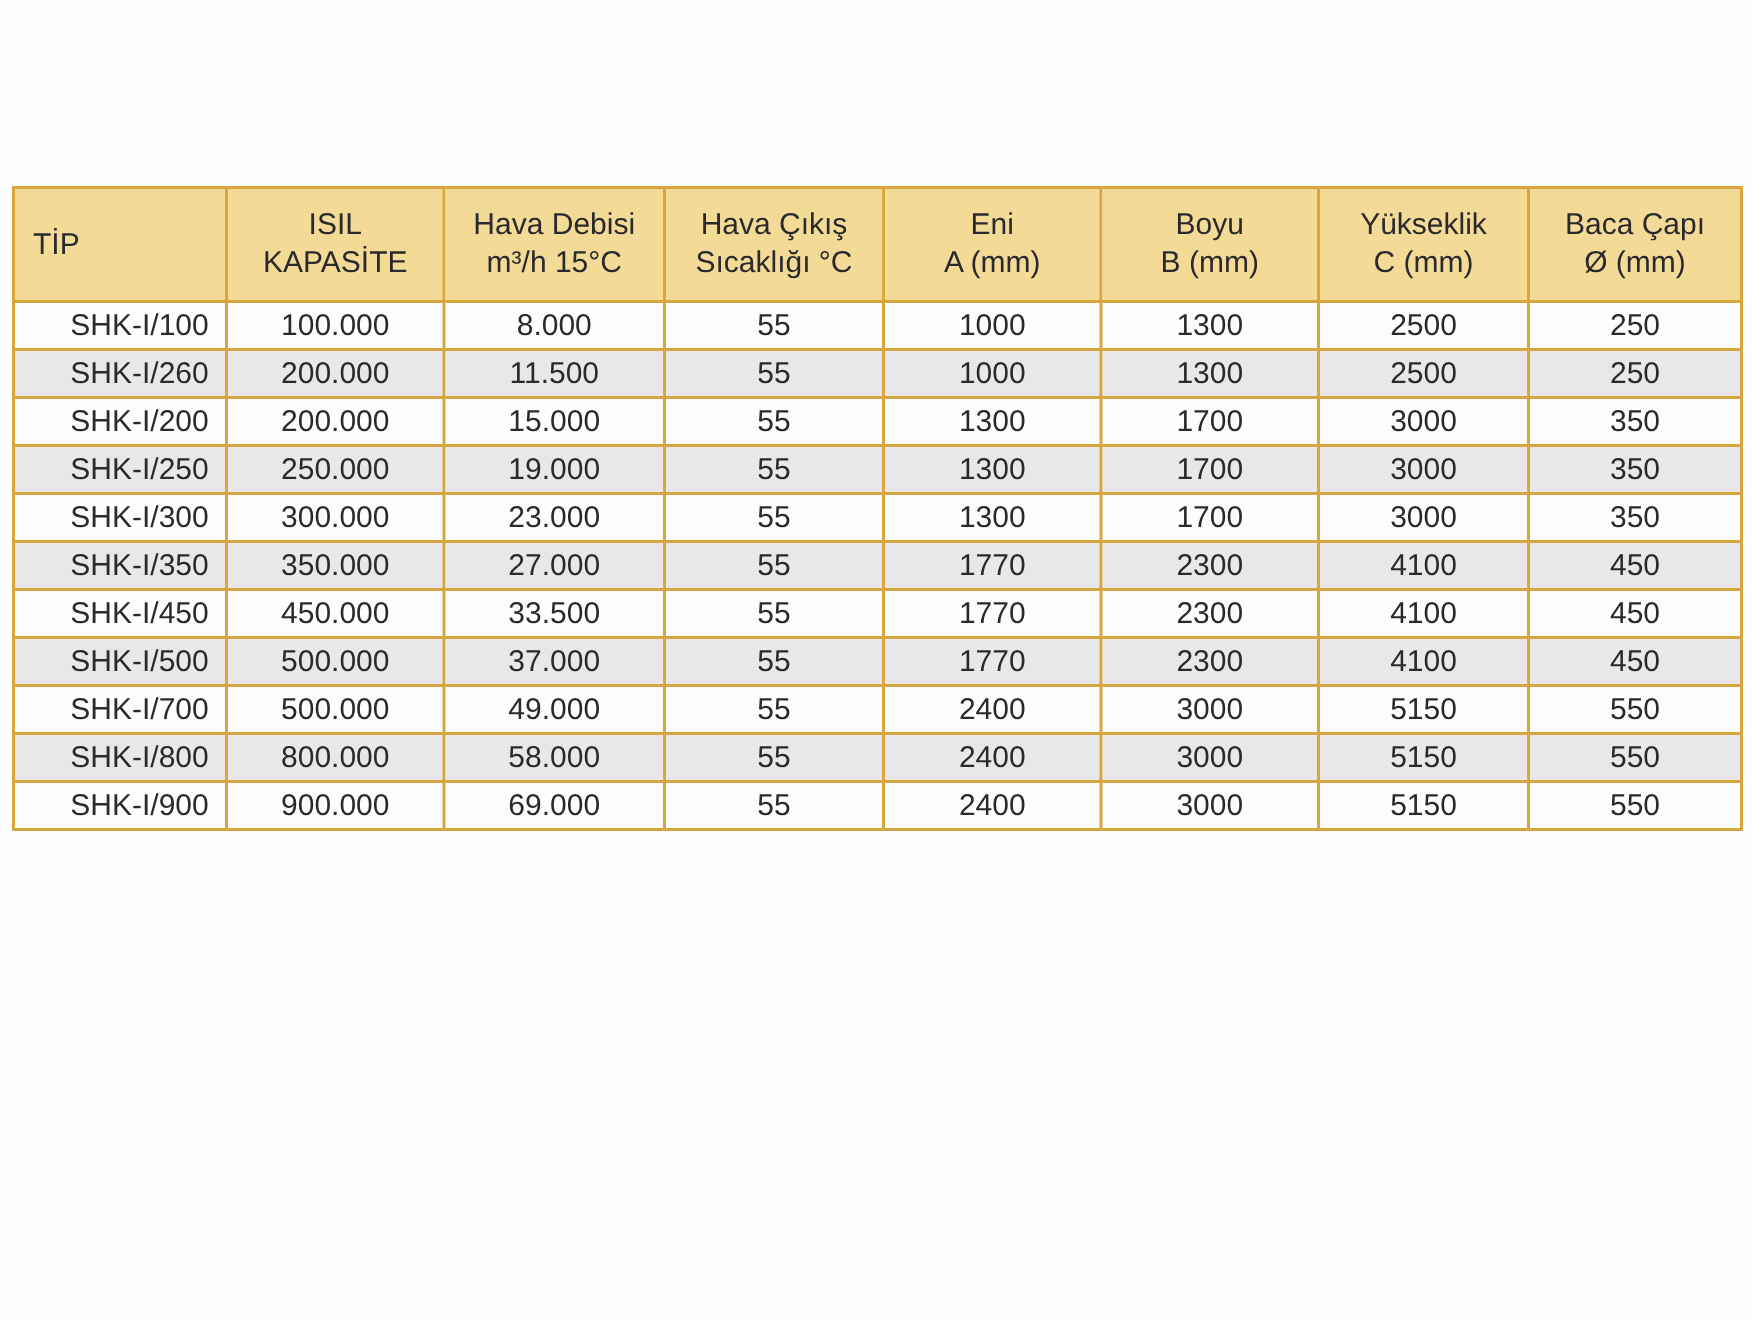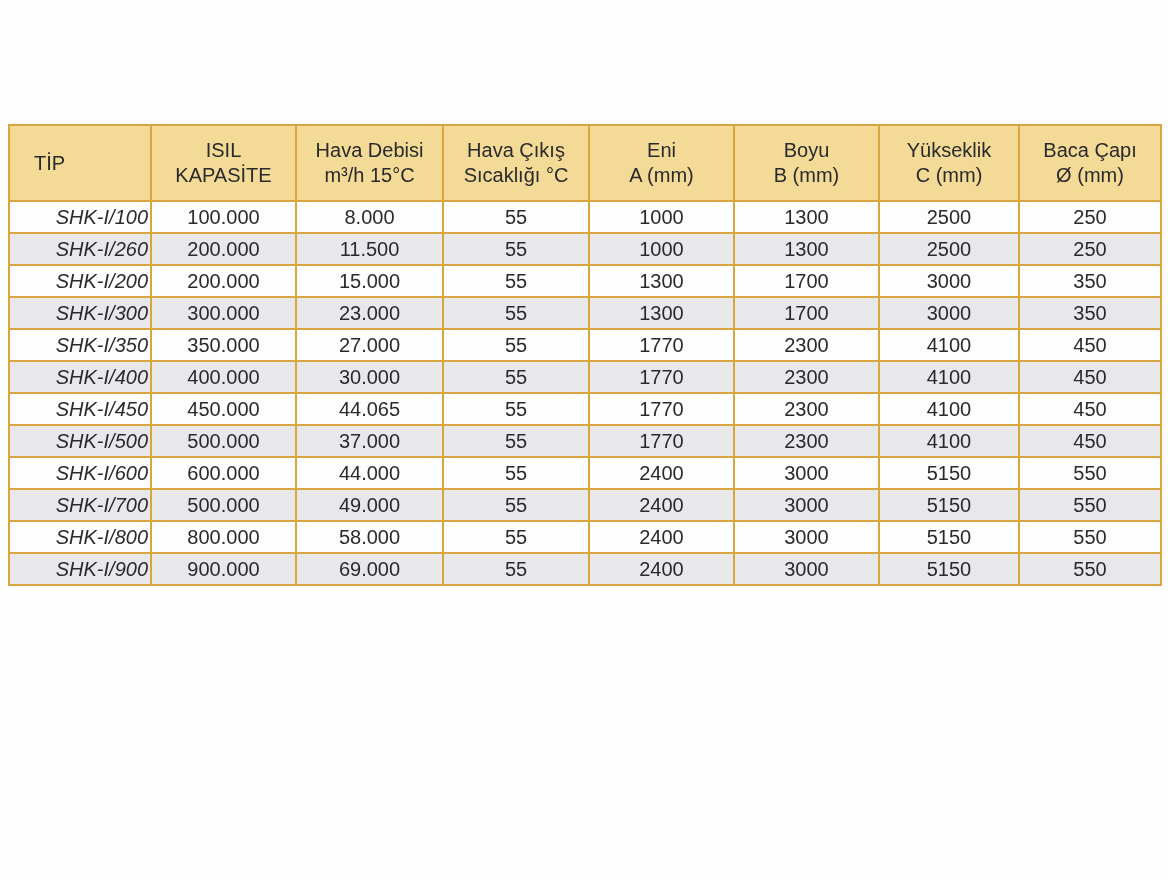--- a/index.html
+++ b/index.html
@@ -36,37 +36,36 @@
     background:var(--header-bg);
     height:74px;
     font-weight:400;
     font-size:20px;
     line-height:25px;
     vertical-align:middle;
     padding:0 4px;
   }
   thead th.col-tip{
     text-align:left;
-    padding-left:24px;
+    padding-left:12px;
   }
   tbody td{
     height:30px;
     font-size:20px;
     line-height:30px;
     text-align:center;
     background:var(--row);
     padding:0 2px;
   }
   tbody tr:nth-child(even) td{
     background:var(--stripe);
   }
   tbody td.col-tip{
-    text-align:right;
+    text-align:center;
     padding-left:28px;
-    font-style:italic;
   }
   .hdr-line{display:block;}
 </style>
 </head>
 <body>
 
 <div class="page">
   <table class="spec">
     <colgroup>
       <col style="width:142px">
@@ -138,78 +137,68 @@
           <td class="col-tip">SHK-I/200</td>
           <td>200.000</td>
           <td>15.000</td>
           <td>55</td>
           <td>1300</td>
           <td>1700</td>
           <td>3000</td>
           <td>350</td>
         </tr>
         <tr>
+          <td class="col-tip">SHK-I/250</td>
+          <td>250.000</td>
+          <td>19.000</td>
+          <td>55</td>
+          <td>1300</td>
+          <td>1700</td>
+          <td>3000</td>
+          <td>350</td>
+        </tr>
+        <tr>
           <td class="col-tip">SHK-I/300</td>
           <td>300.000</td>
           <td>23.000</td>
           <td>55</td>
           <td>1300</td>
           <td>1700</td>
           <td>3000</td>
           <td>350</td>
         </tr>
         <tr>
           <td class="col-tip">SHK-I/350</td>
           <td>350.000</td>
           <td>27.000</td>
           <td>55</td>
           <td>1770</td>
           <td>2300</td>
           <td>4100</td>
           <td>450</td>
         </tr>
         <tr>
-          <td class="col-tip">SHK-I/400</td>
-          <td>400.000</td>
-          <td>30.000</td>
+          <td class="col-tip">SHK-I/450</td>
+          <td>450.000</td>
+          <td>33.500</td>
           <td>55</td>
           <td>1770</td>
           <td>2300</td>
           <td>4100</td>
           <td>450</td>
         </tr>
         <tr>
-          <td class="col-tip">SHK-I/450</td>
-          <td>450.000</td>
-          <td>44.065</td>
+          <td class="col-tip">SHK-I/500</td>
+          <td>500.000</td>
+          <td>37.000</td>
           <td>55</td>
           <td>1770</td>
           <td>2300</td>
           <td>4100</td>
           <td>450</td>
-        </tr>
-        <tr>
-          <td class="col-tip">SHK-I/500</td>
-          <td>500.000</td>
-          <td>37.000</td>
-          <td>55</td>
-          <td>1770</td>
-          <td>2300</td>
-          <td>4100</td>
-          <td>450</td>
-        </tr>
-        <tr>
-          <td class="col-tip">SHK-I/600</td>
-          <td>600.000</td>
-          <td>44.000</td>
-          <td>55</td>
-          <td>2400</td>
-          <td>3000</td>
-          <td>5150</td>
-          <td>550</td>
         </tr>
         <tr>
           <td class="col-tip">SHK-I/700</td>
           <td>500.000</td>
           <td>49.000</td>
           <td>55</td>
           <td>2400</td>
           <td>3000</td>
           <td>5150</td>
           <td>550</td>

